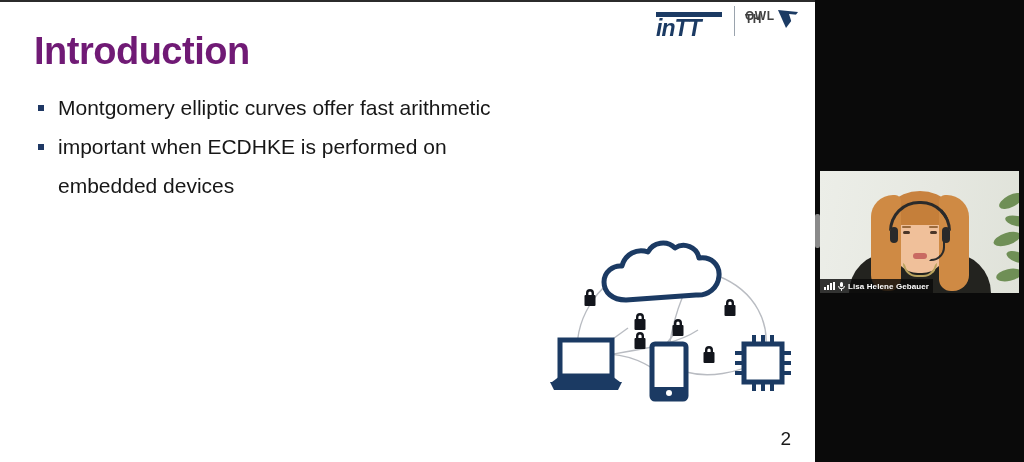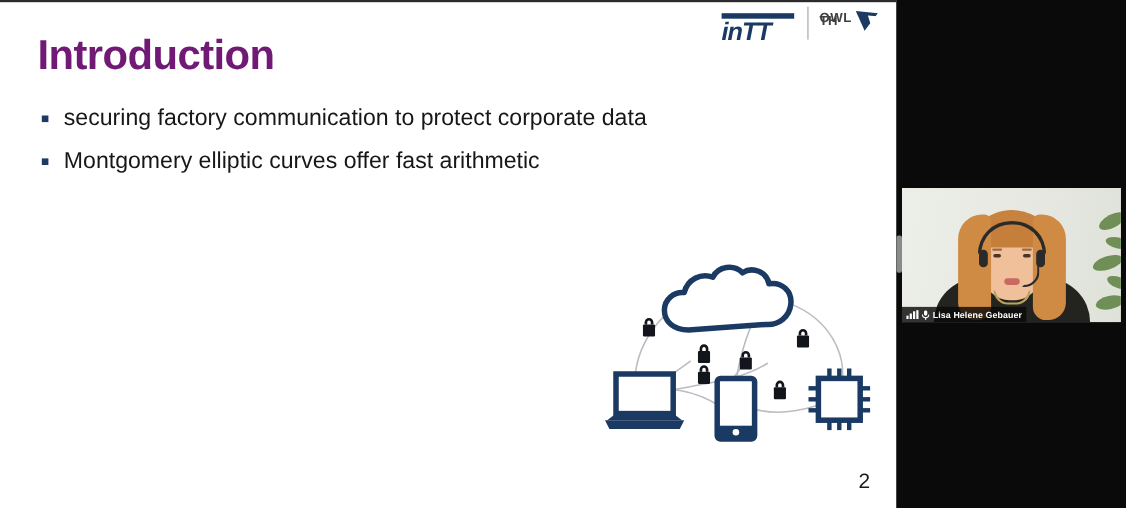--- a/index.html
+++ b/index.html
@@ -267,25 +267,26 @@
       <div class="l1">TH</div>
       <div class="l2">OWL</div>
     </div>
   </div>
 
   <h1 id="slide-title">Introduction</h1>
 
   <div id="bullets">
     <div class="bullet">
       <span class="mark"></span>
-      <span class="txt">securing factory communication to protect corporate data</span>
+      <span class="txt">Montgomery elliptic curves offer fast arithmetic</span>
     </div>
     <div class="bullet">
       <span class="mark"></span>
-      <span class="txt">Montgomery elliptic curves offer fast arithmetic</span>
+      <span class="txt">important when ECDHKE is performed on</span>
+      <span class="txt">embedded devices</span>
     </div>
   </div>
 
   <svg id="diagram" viewBox="0 0 250 170">
     <g fill="none" stroke="#b9bcc2" stroke-width="1.4">
       <path d="M30 130 C24 88 50 50 82 40"></path>
       <path d="M30 130 C70 118 120 118 150 98"></path>
       <path d="M120 148 C118 112 128 78 140 52"></path>
       <path d="M120 148 C96 126 70 120 44 122"></path>
       <path d="M215 128 C226 92 206 58 170 44"></path>

